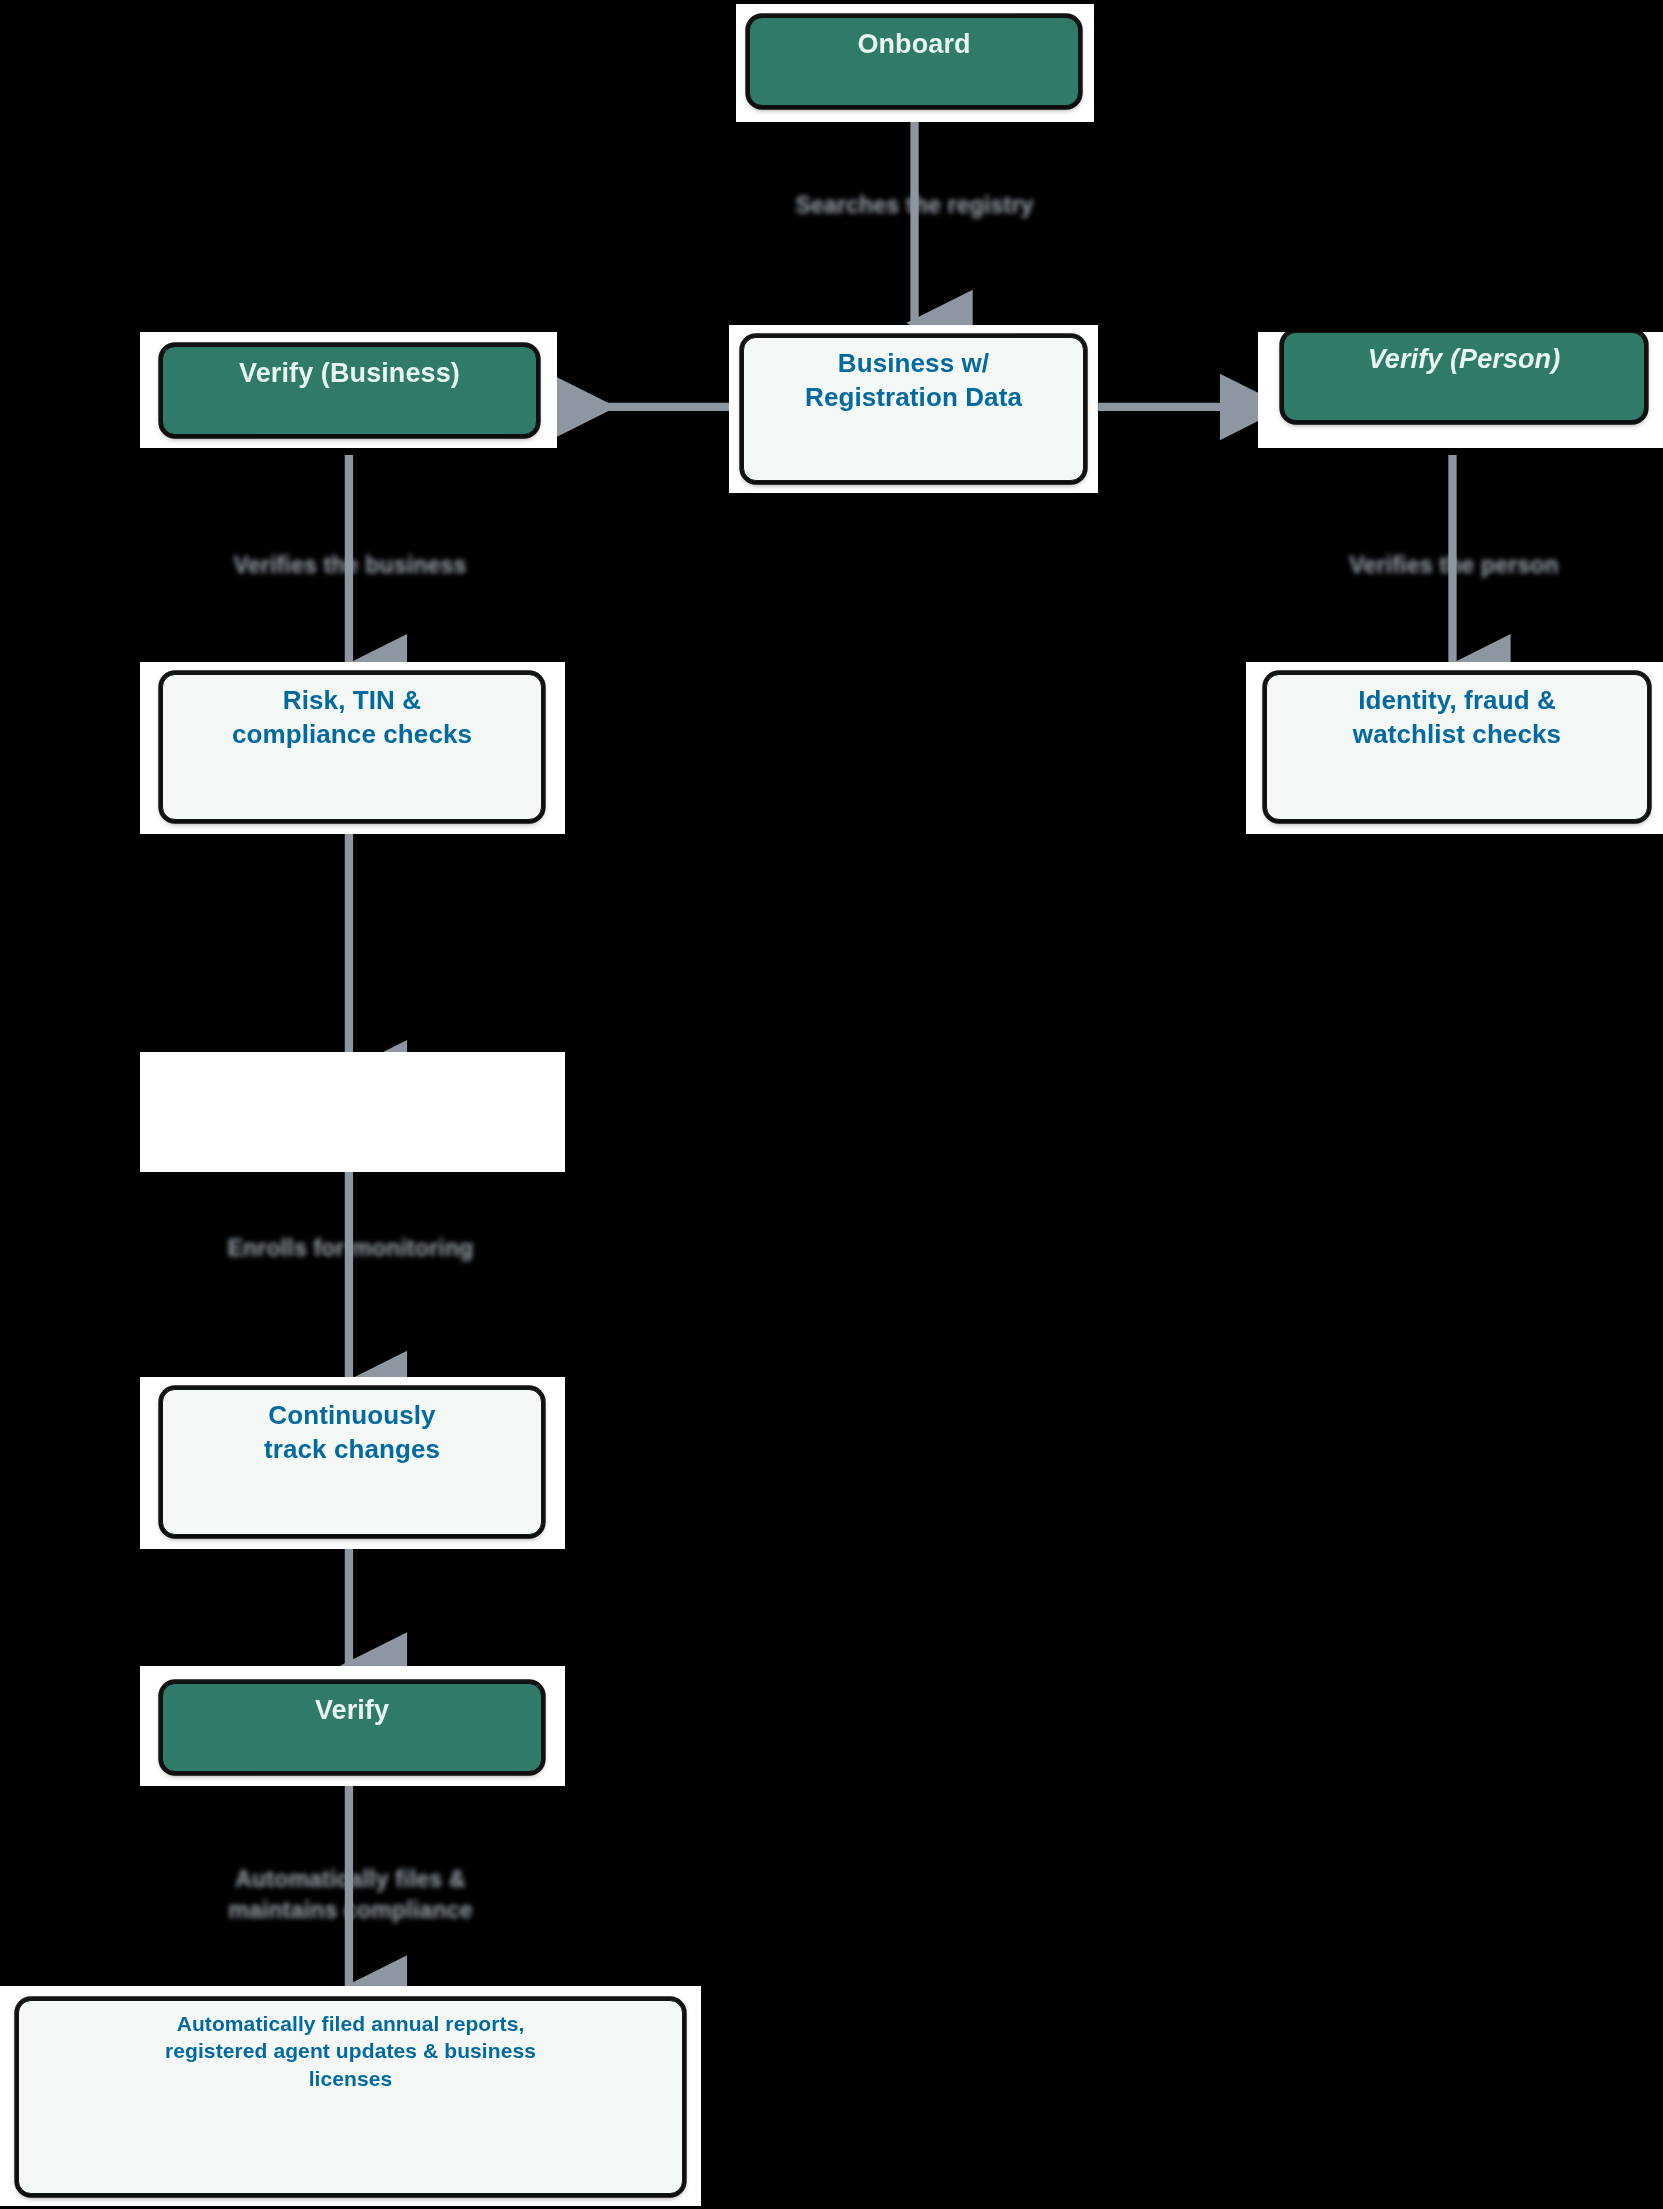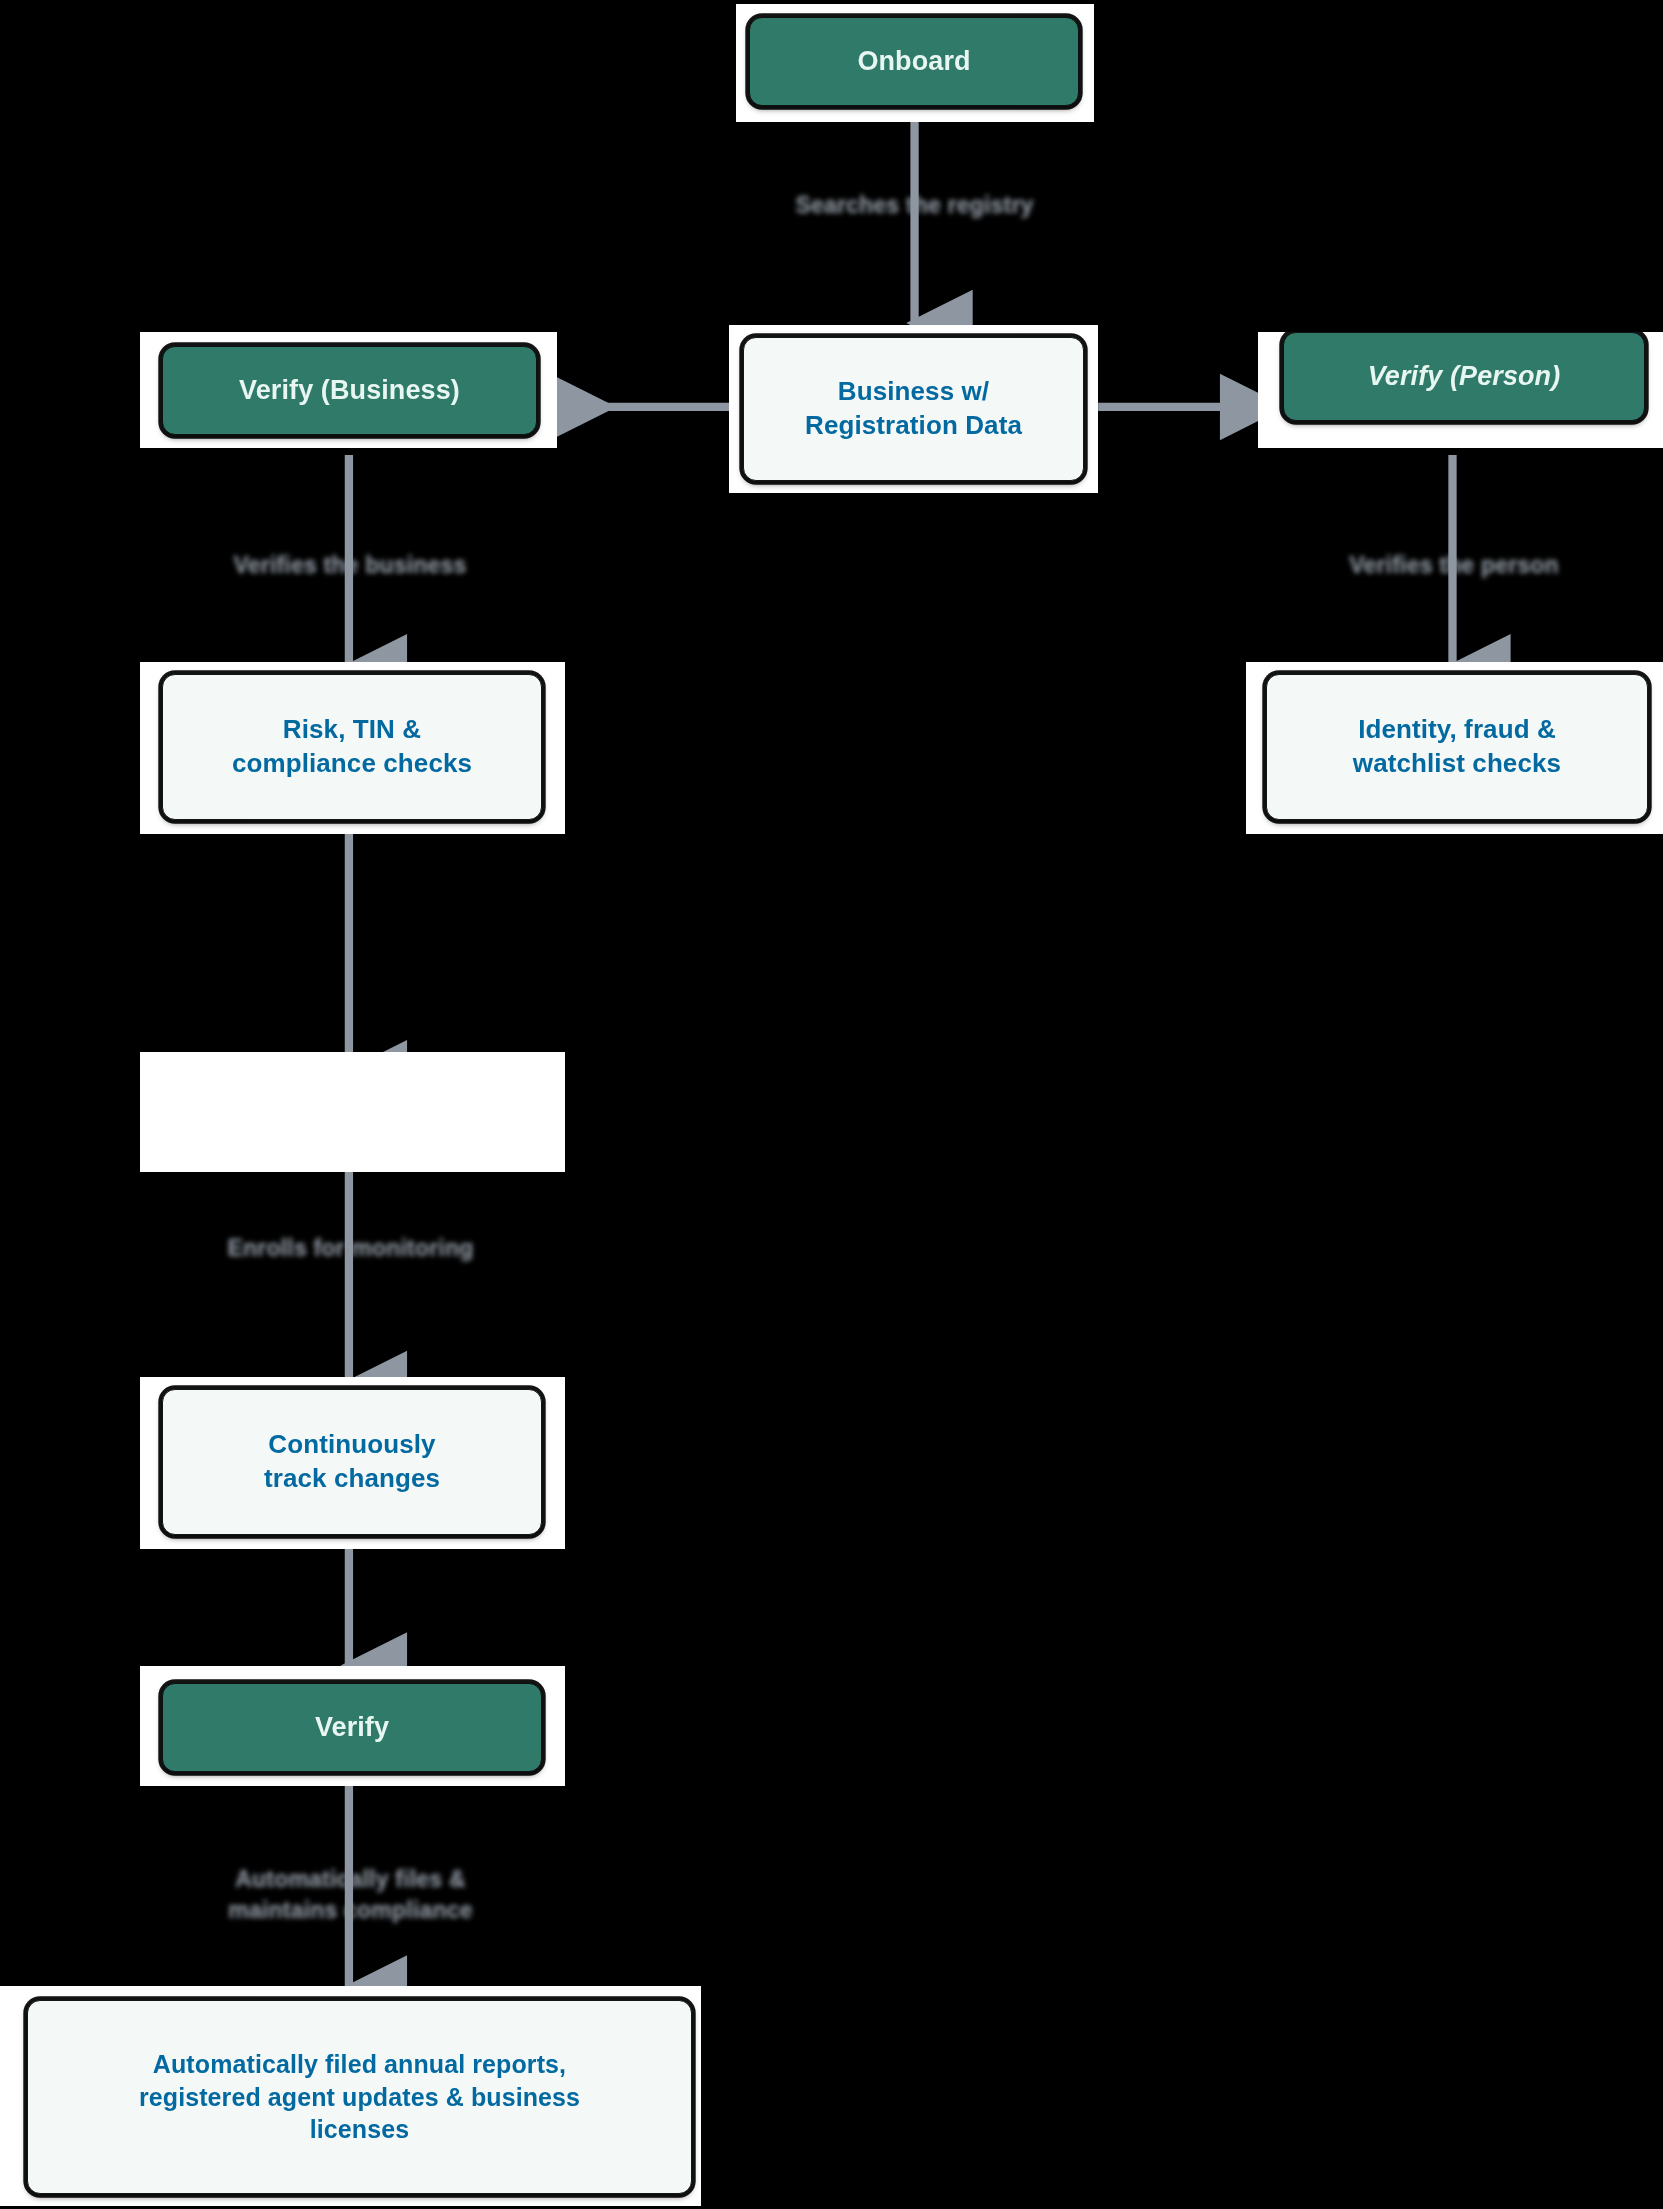--- a/index.html
+++ b/index.html
@@ -29,21 +29,21 @@
     left: 0; top: 0;
     width: 1663px;
     height: 2209px;
     pointer-events: none;
   }
 
   
   .node {
     position: absolute;
     display: flex;
-    align-items: center;
+    align-items: flex-start;
     justify-content: center;
     text-align: center;
     border-radius: 13px;
     padding: 9.2px 16.6px;
     line-height: 1.30;
     letter-spacing: 0.1px;
     box-shadow: 0 0 0 3.7px rgba(0,0,0,0.92),
                 0 2.8px 6.5px rgba(0,0,0,0.55);
     z-index: 5;
   }
@@ -173,21 +173,21 @@
 
   <div class="node detail" style="left:162px; top:1389px; width:380px; height:146px; white-space:pre-line;">
     <span class="label" style="white-space:pre-line;">Continuously
 track changes</span>
   </div>
 
   <div class="node stage" style="left:162px; top:1683px; width:380px; height:89px;">
     <span class="label">Verify</span>
   </div>
 
-  <div class="node detail" style="left:27px; top:2000px; width:665px; height:194px; white-space:pre-line; font-size:25px;">
+  <div class="node detail" style="left:18px; top:2000px; width:665px; height:194px; white-space:pre-line; font-size:21px;">
     <span class="label" style="white-space:pre-line;">Automatically filed annual reports,
 registered agent updates &amp; business
 licenses</span>
   </div>
 
   <div class="edge-label" style="left:776px; top:190px; width:277px;">Searches the registry</div>
 
   <div class="edge-label" style="left:220px; top:550px; width:260px;">Verifies the business</div>
 
   <div class="edge-label" style="left:1333px; top:550px; width:242px;">Verifies the person</div>

